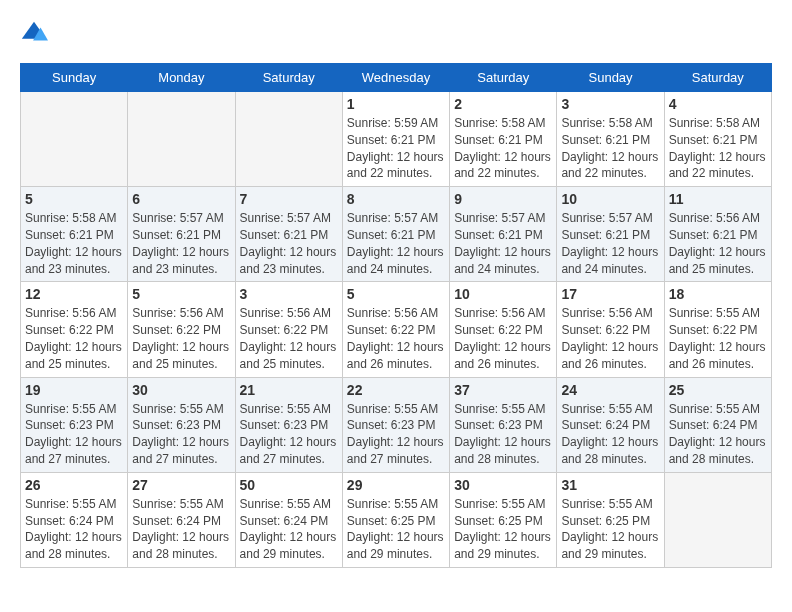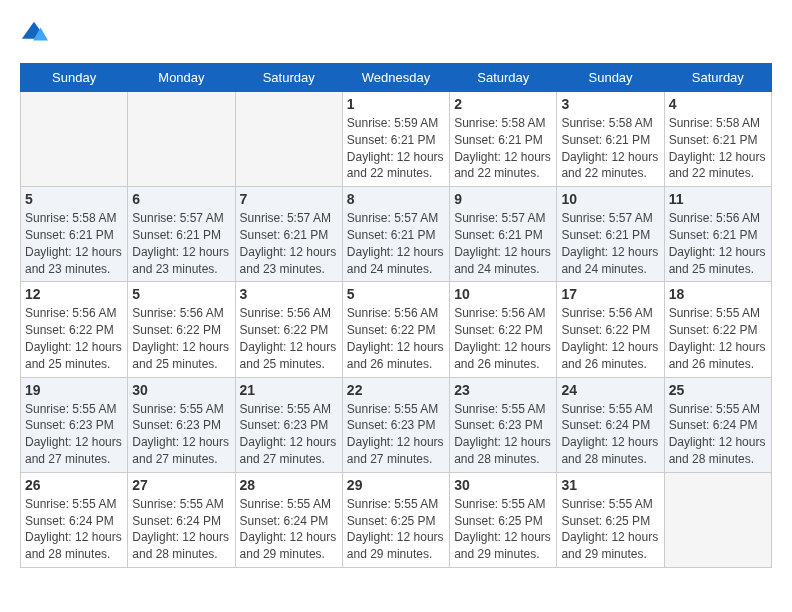--- a/index.html
+++ b/index.html
@@ -221,21 +221,21 @@
         </td>
         <td>
           <div class="day-number">21</div>
           <div class="day-info">Sunrise: 5:55 AM<br>Sunset: 6:23 PM<br>Daylight: 12 hours and 27 minutes.</div>
         </td>
         <td>
           <div class="day-number">22</div>
           <div class="day-info">Sunrise: 5:55 AM<br>Sunset: 6:23 PM<br>Daylight: 12 hours and 27 minutes.</div>
         </td>
         <td>
-          <div class="day-number">23</div>
+          <div class="day-number">37</div>
           <div class="day-info">Sunrise: 5:55 AM<br>Sunset: 6:23 PM<br>Daylight: 12 hours and 28 minutes.</div>
         </td>
         <td>
           <div class="day-number">24</div>
           <div class="day-info">Sunrise: 5:55 AM<br>Sunset: 6:24 PM<br>Daylight: 12 hours and 28 minutes.</div>
         </td>
         <td>
           <div class="day-number">25</div>
           <div class="day-info">Sunrise: 5:55 AM<br>Sunset: 6:24 PM<br>Daylight: 12 hours and 28 minutes.</div>
         </td>
@@ -243,21 +243,21 @@
       <tr>
         <td>
           <div class="day-number">26</div>
           <div class="day-info">Sunrise: 5:55 AM<br>Sunset: 6:24 PM<br>Daylight: 12 hours and 28 minutes.</div>
         </td>
         <td>
           <div class="day-number">27</div>
           <div class="day-info">Sunrise: 5:55 AM<br>Sunset: 6:24 PM<br>Daylight: 12 hours and 28 minutes.</div>
         </td>
         <td>
-          <div class="day-number">28</div>
+          <div class="day-number">50</div>
           <div class="day-info">Sunrise: 5:55 AM<br>Sunset: 6:24 PM<br>Daylight: 12 hours and 29 minutes.</div>
         </td>
         <td>
           <div class="day-number">29</div>
           <div class="day-info">Sunrise: 5:55 AM<br>Sunset: 6:25 PM<br>Daylight: 12 hours and 29 minutes.</div>
         </td>
         <td>
           <div class="day-number">30</div>
           <div class="day-info">Sunrise: 5:55 AM<br>Sunset: 6:25 PM<br>Daylight: 12 hours and 29 minutes.</div>
         </td>

